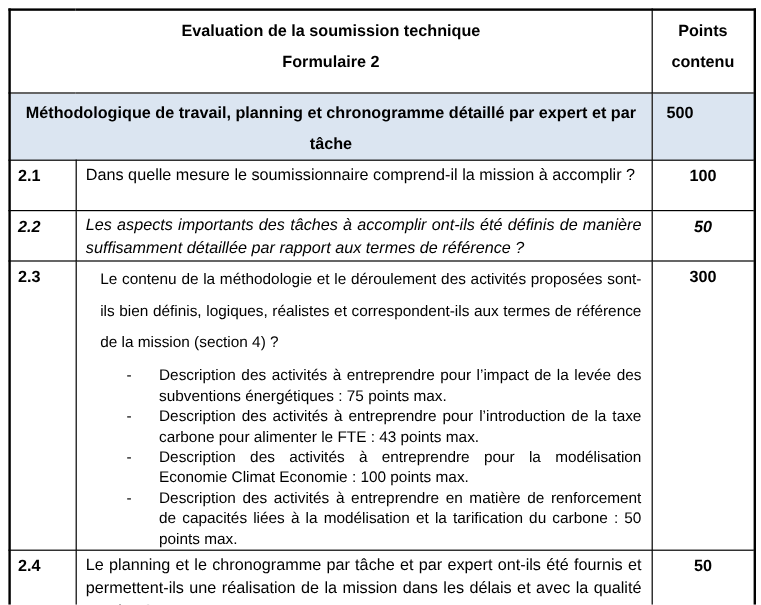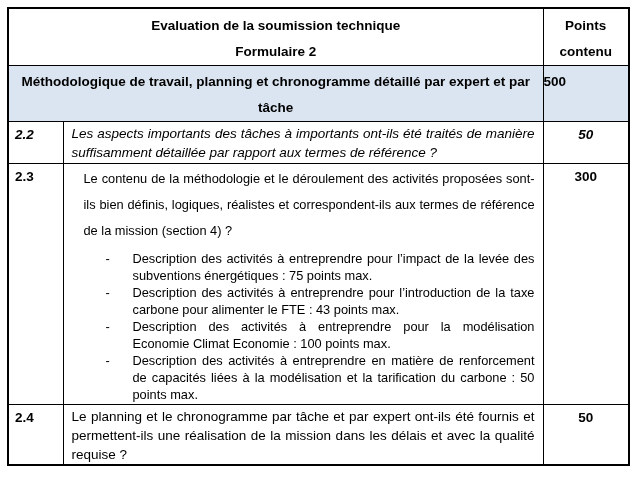--- a/index.html
+++ b/index.html
@@ -23,21 +23,21 @@
     border-collapse: collapse;
     table-layout: fixed;
     border: 2px solid #000000;
   }
   col.c-num    { width: 55px; }
   col.c-text   { width: 480px; }
   col.c-points { width: 86px; }
   td {
     border: 1px solid #000000;
     vertical-align: top;
-    padding: 0;
+    padding: 12px;
     overflow: hidden;
   }
   
   tr.r-header  { height: 55px; }
   tr.r-section { height: 51px; }
   tr.r-21      { height: 42px; }
   tr.r-22      { height: 42px; font-style: italic; }
   tr.r-23      { height: 241px; margin-left: 16px; }
   tr.r-24      { height: 59px; }
 
@@ -125,25 +125,32 @@
 
       <tr class="r-section">
         <td colspan="2" class="section-cell">
           <div>Méthodologique de travail, planning et chronogramme détaillé par expert et par tâche</div>
         </td>
         <td class="section-points">
           <div>500</div>
         </td>
       </tr>
 
+      <tr class="r-21">
+        <td class="num-cell">2.1</td>
+        <td class="text-cell">
+          <div>Dans quelle mesure le soumissionnaire comprend-il la mission à accomplir ?</div>
+        </td>
+        <td class="points-cell">100</td>
+      </tr>
 
       <tr class="r-22">
         <td class="num-cell">2.2</td>
         <td class="text-cell">
-          <div>Les aspects importants des tâches à importants ont-ils été traités de manière suffisamment détaillée par rapport aux termes de référence ?</div>
+          <div>Les aspects importants des tâches à accomplir ont-ils été définis de manière suffisamment détaillée par rapport aux termes de référence ?</div>
         </td>
         <td class="points-cell">50</td>
       </tr>
 
       <tr class="r-23">
         <td class="num-cell">2.3</td>
         <td class="text-cell small">
           <div class="para-spaced">Le contenu de la méthodologie et le déroulement des activités proposées sont-ils bien définis, logiques, réalistes et correspondent-ils aux termes de référence de la mission (section 4) ?</div>
           <div class="bullets">
             <div class="bullet">

